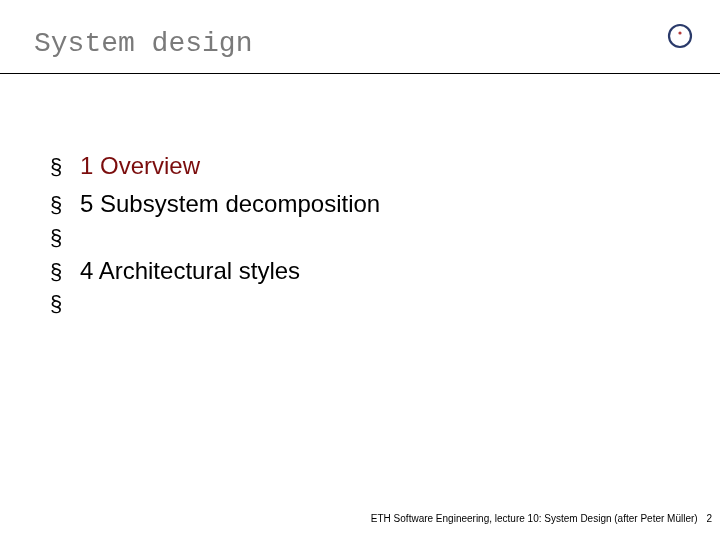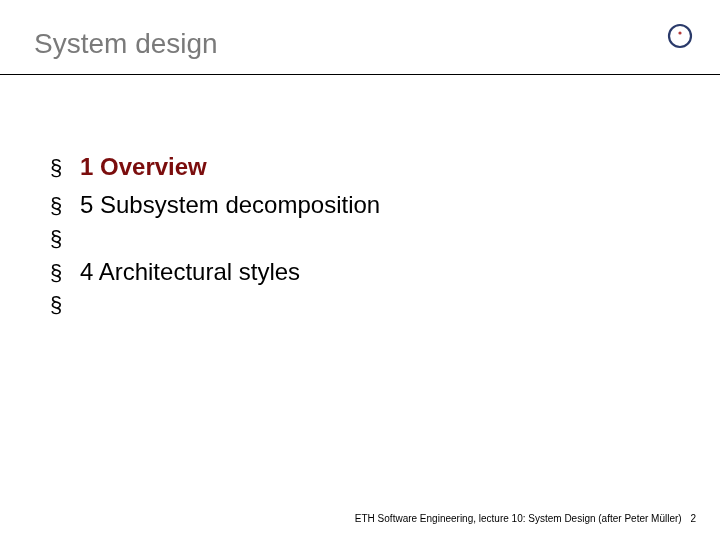--- a/index.html
+++ b/index.html
@@ -11,20 +11,21 @@
     overflow: hidden;
   }
   .header {
     position: relative;
     padding: 28px 34px 14px 34px;
   }
   .title {
     font-size: 28px;
     color: #7a7a7a;
     font-weight: 400;
+    font-family: Liberation Mono, monospace;
   }
   .logo {
     position: absolute;
     right: 26px;
     top: 22px;
   }
   .rule {
     border: none;
     border-top: 1px solid #000;
     margin: 0;
@@ -45,26 +46,26 @@
     width: 16px;
     text-align: left;
   }
   .label {
     font-size: 24px;
     line-height: 1.35;
     color: #000;
   }
   .label.active {
     color: #7b0d0d;
-    font-weight: 700;
+    font-weight: 400;
   }
   .footer {
     position: absolute;
     bottom: 16px;
-    right: 24px;
+    right: 8px;
     font-size: 10px;
     color: #000;
   }
   .footer .pg {
     margin-left: 6px;
   }
 </style>
 </head>
 <body>
 

